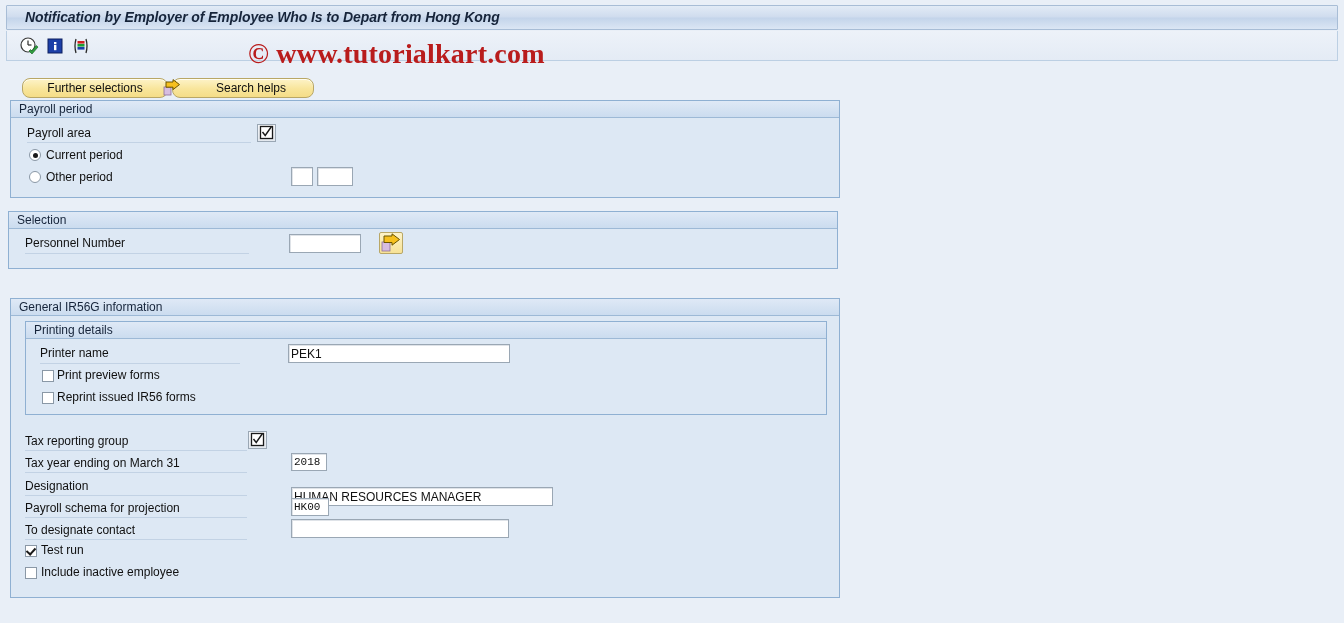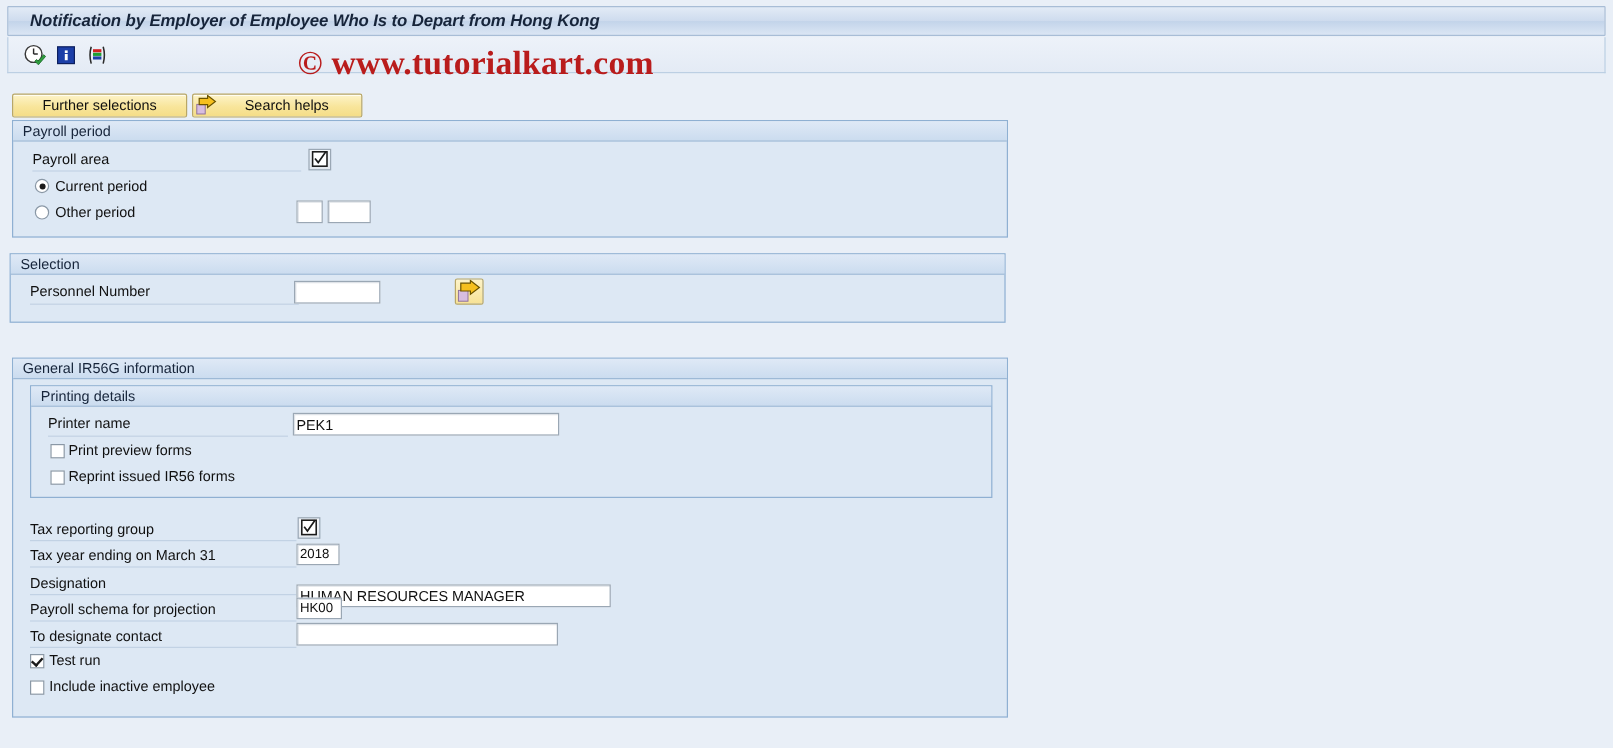--- a/index.html
+++ b/index.html
@@ -78,29 +78,30 @@
     white-space: nowrap;
     letter-spacing: 0.2px;
   }
 
   
   .btn {
     position: absolute;
     height: 20px;
     background: linear-gradient(to bottom, #fdf3c8 0%, #f8e59b 55%, #f5dd87 100%);
     border: 1px solid #b9a766;
-    border-radius: 2px;
+    border-radius: 8px;
     box-sizing: border-box;
     font-family: "Liberation Sans", sans-serif;
     font-size: 12px;
     color: #101010;
     text-align: center;
     line-height: 18px;
     cursor: pointer;
     box-shadow: inset 0 1px 0 #fffdf0;
+    margin-left: 12px;
   }
   #btn-further { left: 10px; top: 78px; width: 146px; }
   #btn-search  { left: 160px; top: 78px; width: 142px; padding-left: 16px; text-align: center; }
   .btn-arrow-icon {
     position: absolute;
     left: 163px;
     top: 79px;
     width: 18px;
     height: 18px;
     pointer-events: none;
@@ -154,23 +155,24 @@
     background: #ffffff;
     border: 1px solid #9aa7b4;
     box-shadow: inset 1px 1px 0 #dfe3e8;
     box-sizing: border-box;
     font-family: "Liberation Sans", sans-serif;
     font-size: 12px;
     color: #101010;
     padding: 0 2px;
     line-height: 17px;
     cursor: text;
+    margin-left: 44px;
   }
   .input.mono {
-    font-family: Liberation Sans, sans-serif;
+    font-family: Liberation Mono, monospace;
     font-size: 11px;
   }
 
   
   .ms-btn {
     position: absolute;
     width: 19px;
     height: 18px;
     background: linear-gradient(to bottom, #f4f6f9 0%, #e3e8ee 100%);
     border: 1px solid #9aa7b4;

